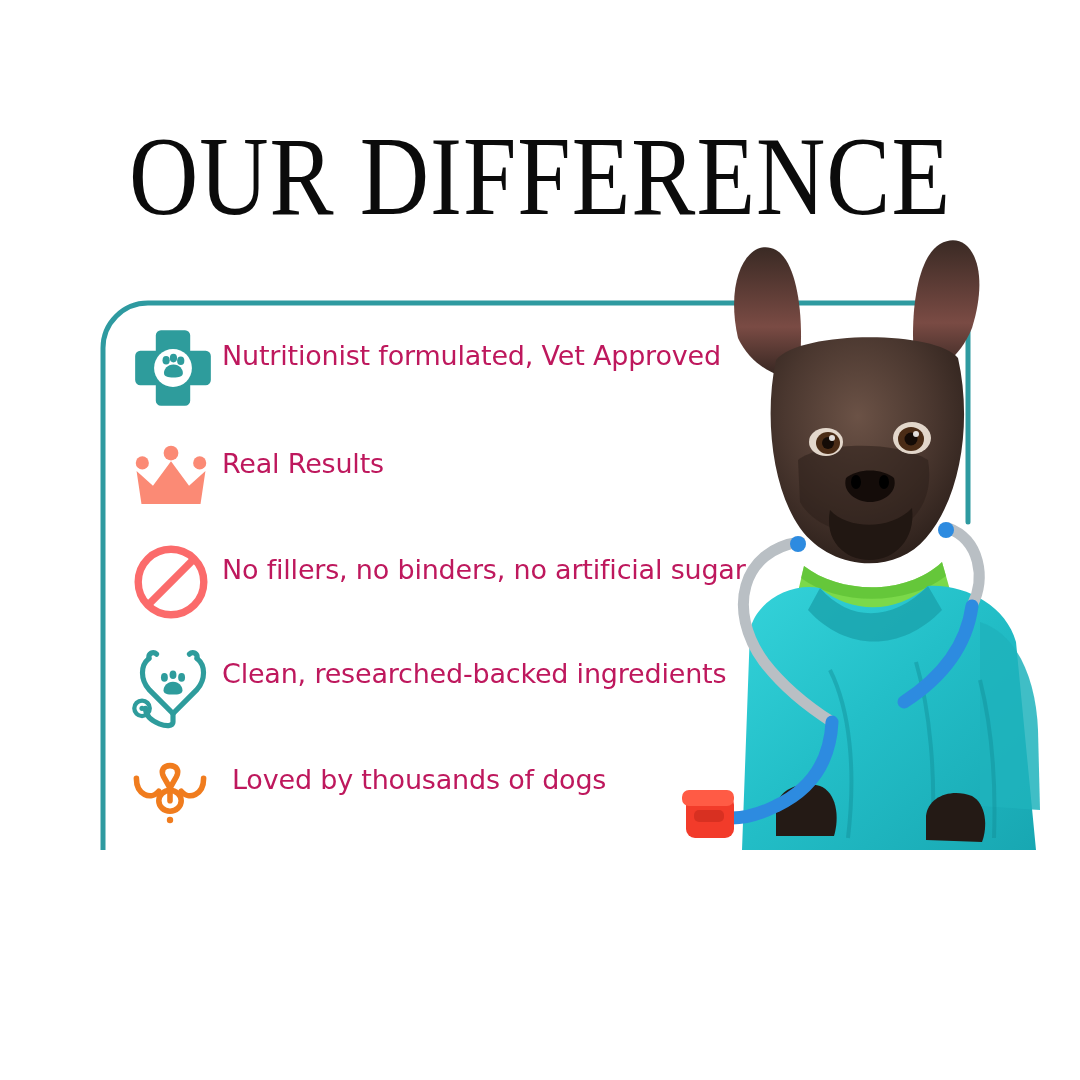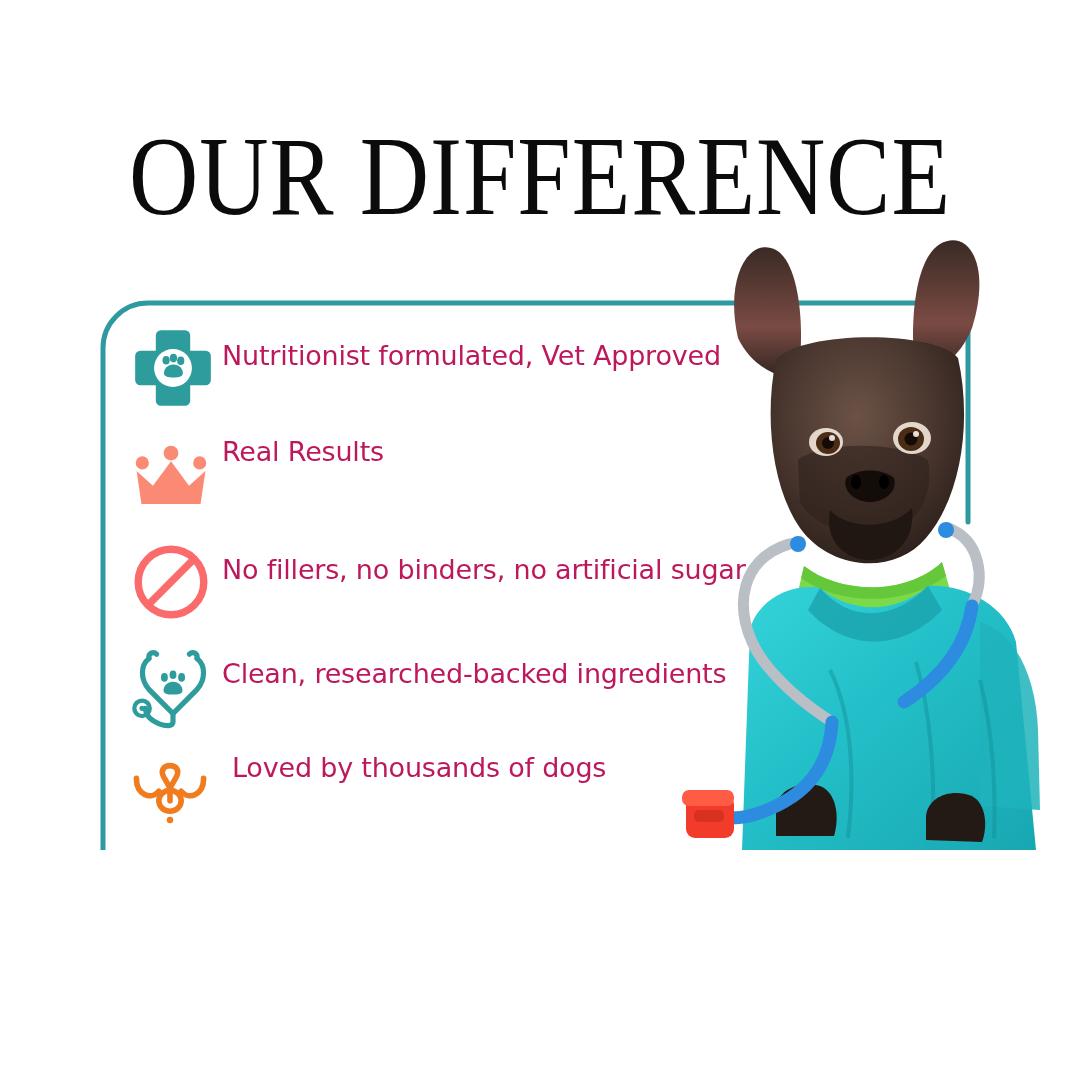--- a/index.html
+++ b/index.html
@@ -66,21 +66,21 @@
   .benefit-icon svg { display: block; }
   .benefit-label {
     flex: 1 1 auto;
     font-family: "DejaVu Sans", sans-serif;
     font-size: 27px;
     line-height: 1.22;
     color: #be185d;
     padding-top: 18px;
     letter-spacing: -0.2px;
   }
-  .row-h2 .benefit-label { padding-top: 6px; }
+  .row-h2 .benefit-label { padding-top: 6px; margin-top: 12px; }
 
   
   #row-0 { margin-bottom: 16px; }
   #row-1 { margin-bottom: 14px; }
   #row-2 { margin-bottom: 12px; }
   #row-3 { margin-bottom: 14px; }
   #row-4 { margin-bottom: 10px; justify-content: center; }
   #row-4 .benefit-label { padding-left: 10px; }
   #row-5 { margin-bottom: 0; }
 

